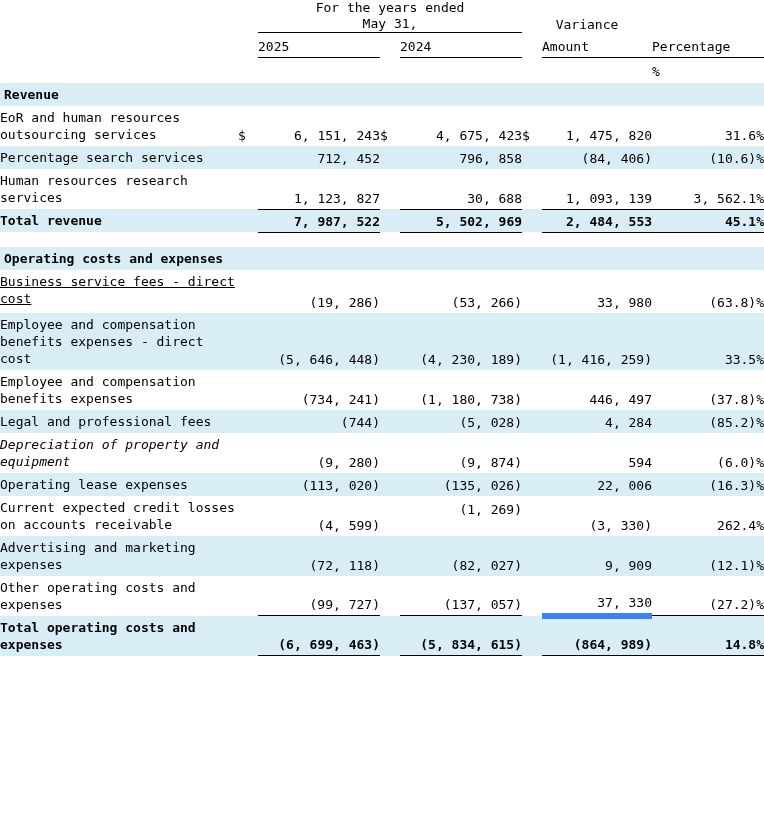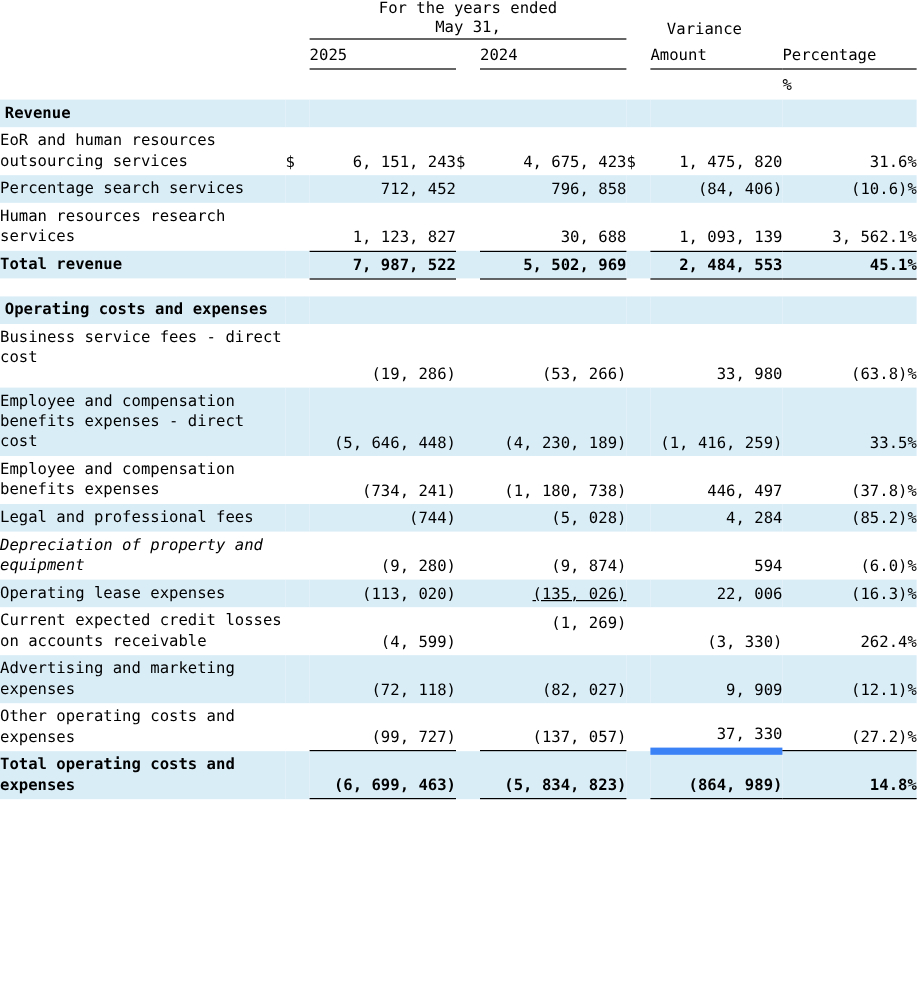--- a/index.html
+++ b/index.html
@@ -164,21 +164,21 @@
         <td class="lbl bold lh" style="padding:3px 4px 3px 4px;">Operating costs and expenses</td>
         <td></td>
         <td></td>
         <td></td>
         <td></td>
         <td></td>
         <td></td>
         <td></td>
       </tr>
       <tr>
-        <td class="lbl lh indent1" style="padding-top:3px;padding-bottom:16px;">Business service fees ‐ direct cost</td>
+        <td class="lbl lh indent1" style="padding-top:3px;padding-bottom:6px;text-decoration:underline;">Business service fees ‐ direct cost</td>
         <td class="cur" style="padding-top:3px;padding-bottom:3px;"></td>
         <td class="num" style="padding-top:3px;padding-bottom:3px;">(19, 286)</td>
         <td class="cur" style="padding-top:3px;padding-bottom:3px;"></td>
         <td class="num" style="padding-top:3px;padding-bottom:3px;">(53, 266)</td>
         <td class="cur" style="padding-top:3px;padding-bottom:3px;"></td>
         <td class="num" style="padding-top:3px;padding-bottom:3px;">33, 980</td>
         <td class="num" style="padding-top:3px;padding-bottom:3px;">(63.8)%</td>
       </tr>
       <tr class="shade">
         <td class="lbl lh indent1" style="padding-top:3px;padding-bottom:3px;">Employee and compensation benefits expenses ‐ direct cost</td>
@@ -218,21 +218,21 @@
         <td class="num" style="padding-top:3px;padding-bottom:3px;">(9, 874)</td>
         <td class="cur" style="padding-top:3px;padding-bottom:3px;"></td>
         <td class="num" style="padding-top:3px;padding-bottom:3px;">594</td>
         <td class="num" style="padding-top:3px;padding-bottom:3px;">(6.0)%</td>
       </tr>
       <tr class="shade">
         <td class="lbl lh indent1" style="padding-top:3px;padding-bottom:3px;">Operating lease expenses</td>
         <td class="cur" style="padding-top:3px;padding-bottom:3px;"></td>
         <td class="num" style="padding-top:3px;padding-bottom:3px;">(113, 020)</td>
         <td class="cur" style="padding-top:3px;padding-bottom:3px;"></td>
-        <td class="num" style="padding-top:3px;padding-bottom:3px;text-decoration:underline;">(135, 026)</td>
+        <td class="num" style="padding-top:3px;padding-bottom:3px;">(135, 026)</td>
         <td class="cur" style="padding-top:3px;padding-bottom:3px;"></td>
         <td class="num" style="padding-top:3px;padding-bottom:3px;">22, 006</td>
         <td class="num" style="padding-top:3px;padding-bottom:3px;">(16.3)%</td>
       </tr>
       <tr>
         <td class="lbl lh indent1" style="padding-top:3px;padding-bottom:3px;">Current expected credit losses on accounts receivable</td>
         <td class="cur" style="padding-top:3px;padding-bottom:3px;"></td>
         <td class="num" style="padding-top:3px;padding-bottom:3px;">(4, 599)</td>
         <td class="cur" style="padding-top:3px;padding-bottom:3px;"></td>
         <td class="num" style="padding-top:3px;padding-bottom:19px;">(1, 269)</td>
@@ -258,19 +258,19 @@
         <td class="num" style="padding-top:3px;padding-bottom:3px;border-bottom:1px solid #000;">(137, 057)</td>
         <td class="cur" style="padding-top:3px;padding-bottom:3px;"></td>
         <td class="num" style="padding-top:3px;padding-bottom:3px;border-bottom:1px solid #000;">37, 330</td>
         <td class="num" style="padding-top:3px;padding-bottom:3px;border-bottom:1px solid #000;">(27.2)%</td>
       </tr>
       <tr class="shade">
         <td class="lbl lh bold" style="padding-top:3px;padding-bottom:3px;">Total operating costs and expenses</td>
         <td class="cur bold" style="padding-top:3px;padding-bottom:3px;"></td>
         <td class="num bold" style="padding-top:3px;padding-bottom:3px;border-top:1px solid #000;border-bottom:1px solid #000;">(6, 699, 463)</td>
         <td class="cur bold" style="padding-top:3px;padding-bottom:3px;"></td>
-        <td class="num bold" style="padding-top:3px;padding-bottom:3px;border-top:1px solid #000;border-bottom:1px solid #000;">(5, 834, 823)</td>
+        <td class="num bold" style="padding-top:3px;padding-bottom:3px;border-top:1px solid #000;border-bottom:1px solid #000;">(5, 834, 615)</td>
         <td class="cur bold" style="padding-top:3px;padding-bottom:3px;"></td>
         <td class="num bold" style="padding-top:3px;padding-bottom:3px;border-top:6px solid #3b82f6;border-bottom:1px solid #000;">(864, 989)</td>
         <td class="num bold" style="padding-top:3px;padding-bottom:3px;border-top:1px solid #000;border-bottom:1px solid #000;">14.8%</td>
       </tr>
     </tbody>
 </table>
 
 </body></html>

